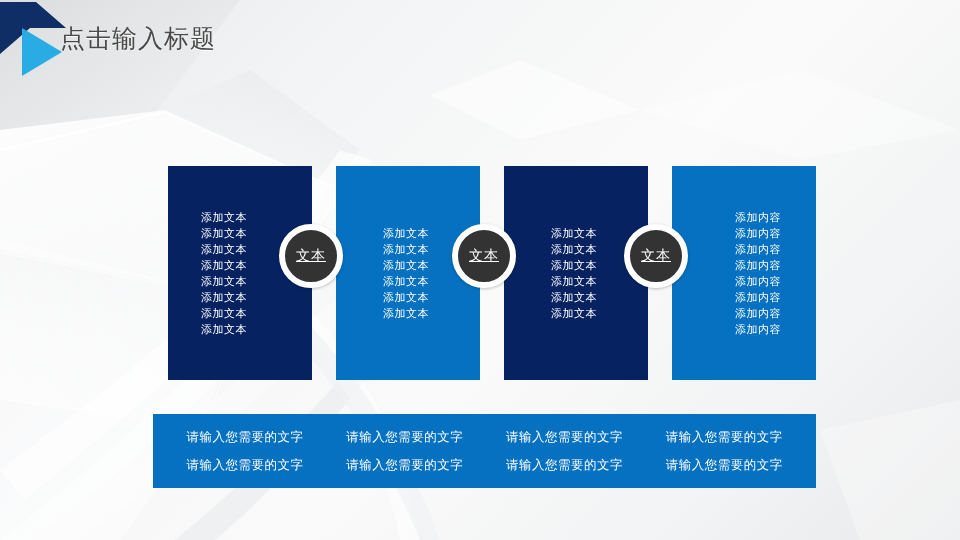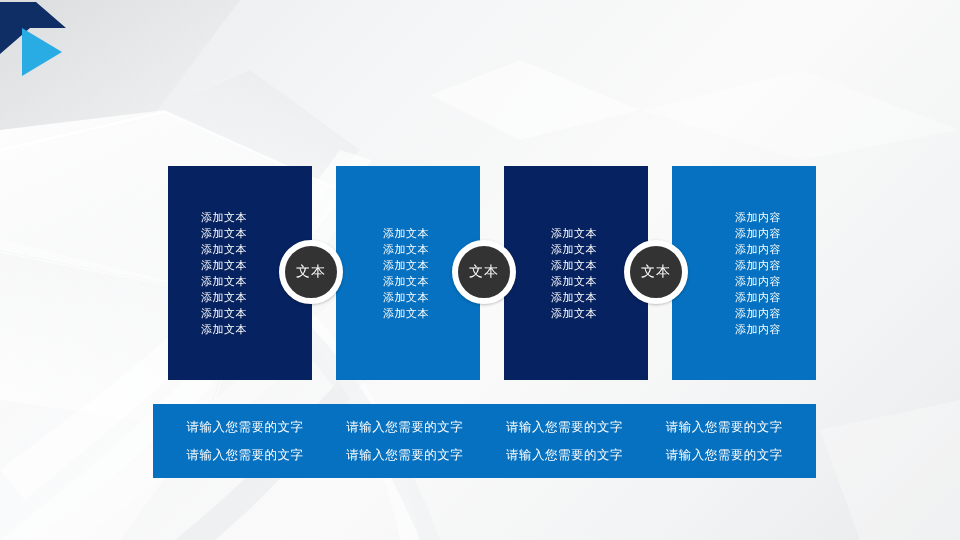--- a/index.html
+++ b/index.html
@@ -87,44 +87,45 @@
   .fill-blue  { background: #0571c0; }
 
   
   .col.shift-left  .col-lines { transform: translateX(-16px); }
   .col.shift-right .col-lines { transform: translateX(14px); font-family: Liberation Serif, serif; }
   .col.shift-mid   .col-lines { transform: translateX(-2px); }
 
   
   .circle {
     position: absolute;
-    top: 240px;
+    top: 224px;
     width: 64px;
     height: 64px;
     border-radius: 50%;
     background: #333333;
     border: 6px solid #ffffff;
     box-sizing: border-box;
     display: flex;
     align-items: center;
     justify-content: center;
     color: #ffffff;
     font-size: 14px;
     letter-spacing: 1px;
     box-shadow: 0 1px 3px rgba(0,0,0,0.25);
+    text-decoration: underline;
   }
   .circle-1 { left: 279px; }
   .circle-2 { left: 452px; }
   .circle-3 { left: 624px; }
 
   
   .banner {
     position: absolute;
     left: 153px;
-    top: 404px;
+    top: 414px;
     width: 663px;
     height: 74px;
     background: #0571c0;
     display: flex;
     flex-direction: column;
     justify-content: center;
     padding: 0 8px;
     box-sizing: border-box;
   }
   .banner-row {
@@ -188,20 +189,21 @@
     <path d="M 165,112 L 335,188" stroke="#ffffff" stroke-width="2" fill="none" opacity="0.75"></path>
     <path d="M 0,252 L 252,302" stroke="#ffffff" stroke-width="1.5" fill="none" opacity="0.6"></path>
     <path d="M 252,302 L 202,432" stroke="#ffffff" stroke-width="1.5" fill="none" opacity="0.5"></path>
   </svg>
 
   <svg class="header-logo" viewBox="0 0 90 82" aria-hidden="true">
     <polygon points="0,2 36,2 66,28 30,28 0,54" fill="#102e66"></polygon>
     <polygon points="22,28 62,52 22,76" fill="#29ace3"></polygon>
   </svg>
 
+  <div class="slide-title">点击输入标题</div>
 
   <div class="band">
 
     <div class="col fill-navy shift-left">
       <div class="col-lines">
         <div>添加文本</div>
         <div>添加文本</div>
         <div>添加文本</div>
         <div>添加文本</div>
         <div>添加文本</div>

